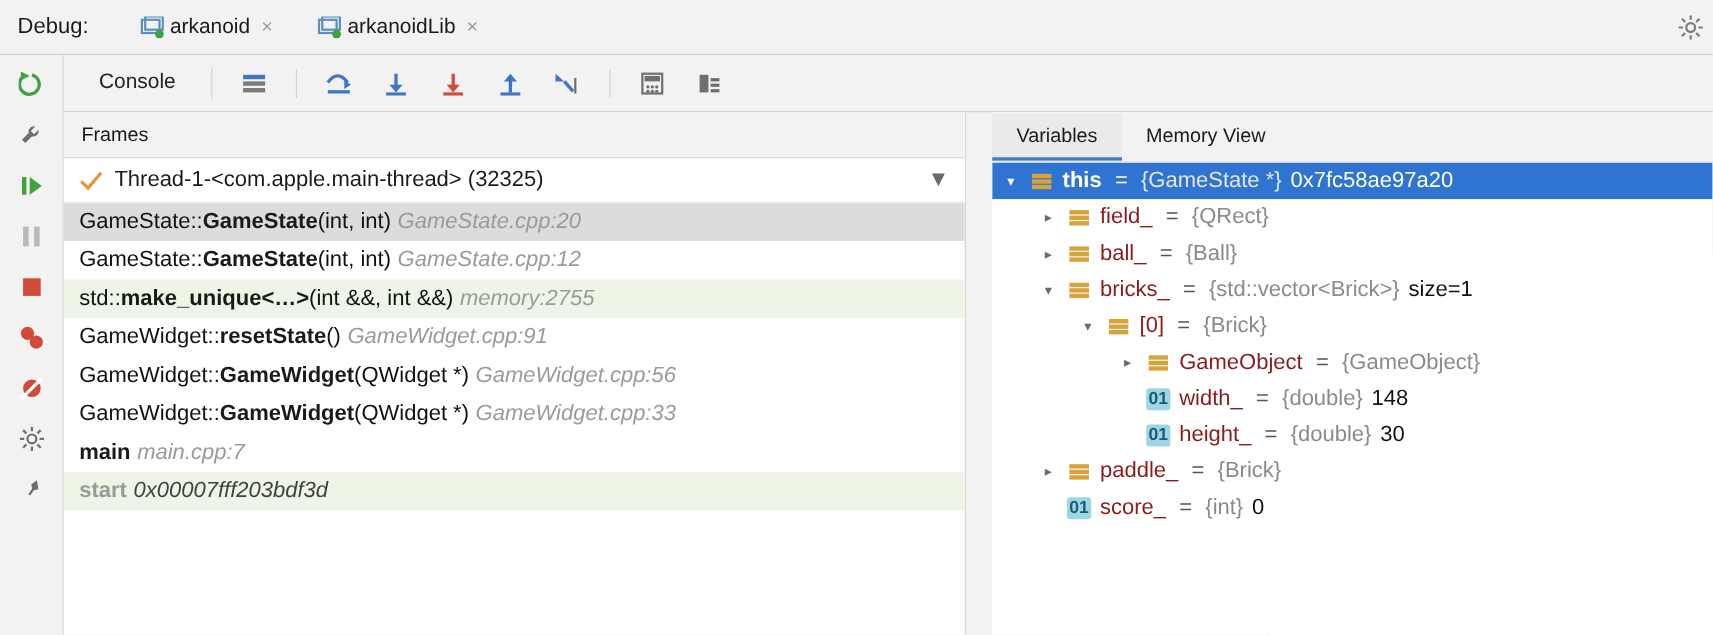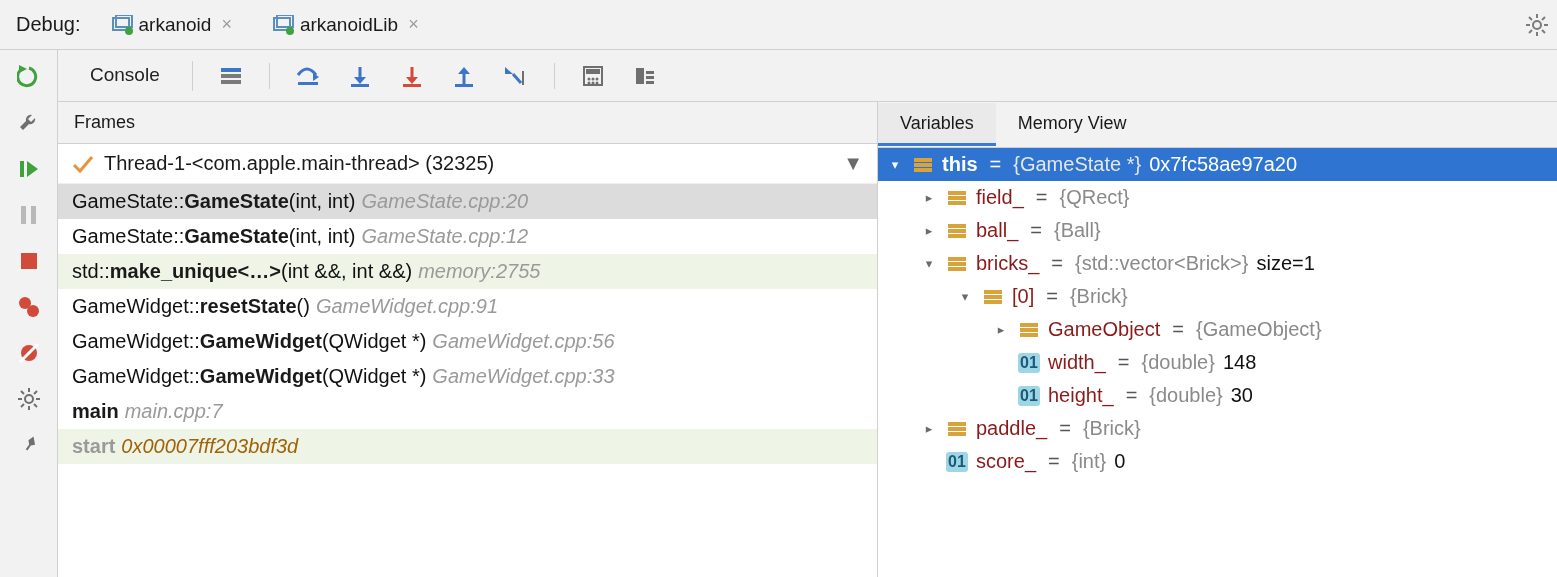--- a/index.html
+++ b/index.html
@@ -15,21 +15,21 @@
 
   
   .top-bar {
     display: flex;
     align-items: center;
     height: 50px;
     background: #f2f2f2;
     border-bottom: 1px solid #d0d0d0;
     padding: 0 8px 0 16px;
   }
-  .top-bar .title { font-size: 20px; margin-right: 20px; }
+  .top-bar .title { font-size: 20px; margin-right: 36px; }
   .run-tab {
     display: flex;
     align-items: center;
     gap: 6px;
     padding: 6px 10px;
     margin-right: 20px;
     font-size: 19px;
   }
   .run-tab svg { flex: none; }
   .close-x { color: #9b9b9b; font-size: 18px; margin-left: 4px; }
@@ -68,21 +68,21 @@
     padding: 12px 20px 10px;
     color: #222;
     border-bottom: 3px solid transparent;
   }
   .tab-btn.active { border-bottom-color: #3a7bd5; }
   .tab-row .sep { width: 1px; height: 30px; background: #d0d0d0; margin: 0 12px; }
   .step-icons { display: flex; align-items: center; gap: 24px; margin-left: 12px; }
   .step-icons .ic { width: 28px; height: 24px; display:flex; align-items:center; justify-content:center; }
 
   
-  .panels { flex: 1; display: flex; }
+  .panels { flex: 1; display: flex; gap: 24px; }
 
   
   .frames-panel {
     width: 820px;
     display: flex;
     flex-direction: column;
     border-right: 1px solid #d0d0d0;
     background: #fff;
   }
   .panel-header {
@@ -111,21 +111,21 @@
     text-overflow: ellipsis;
   }
   .frame-row.selected { background: #dcdcdc; }
   .frame-row.alt { background: #eef5e7; }
   .frame-row .scope { color: #111; }
   .frame-row .call { font-weight: 700; }
   .frame-row .args { color: #111; font-weight: 400; }
   .frame-row .loc { color: #9a9a9a; font-style: italic; margin-left: 6px; }
   .frame-row.dim .scope,
   .frame-row.dim .call { color: #9a9a9a; font-weight: 700; }
-  .frame-row.dim .loc { color: #a16207; }
+  .frame-row.dim .loc { color: #404040; }
 
   
   .vars-panel { flex: 1; display: flex; flex-direction: column; background: #fff; }
   .vars-tabs {
     display: flex;
     align-items: center;
     background: #f2f2f2;
     border-bottom: 1px solid #d0d0d0;
     height: 46px;
   }

